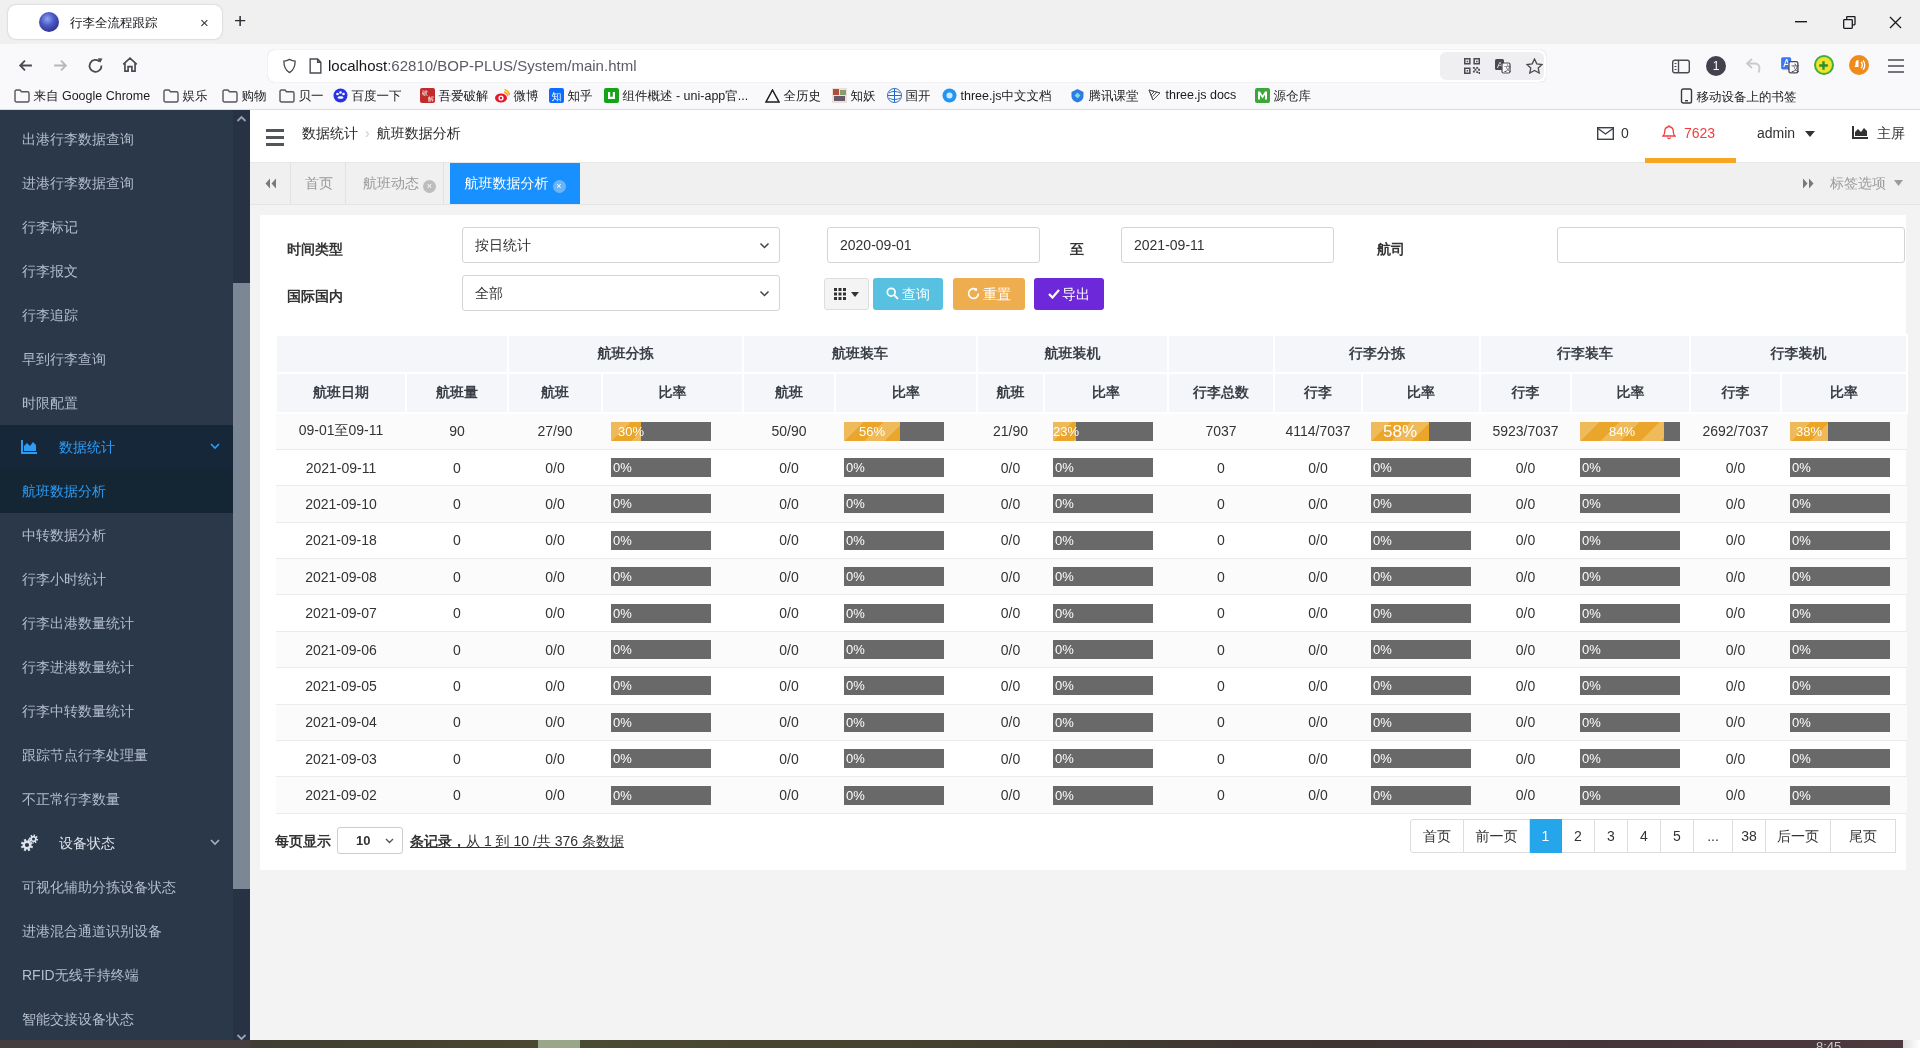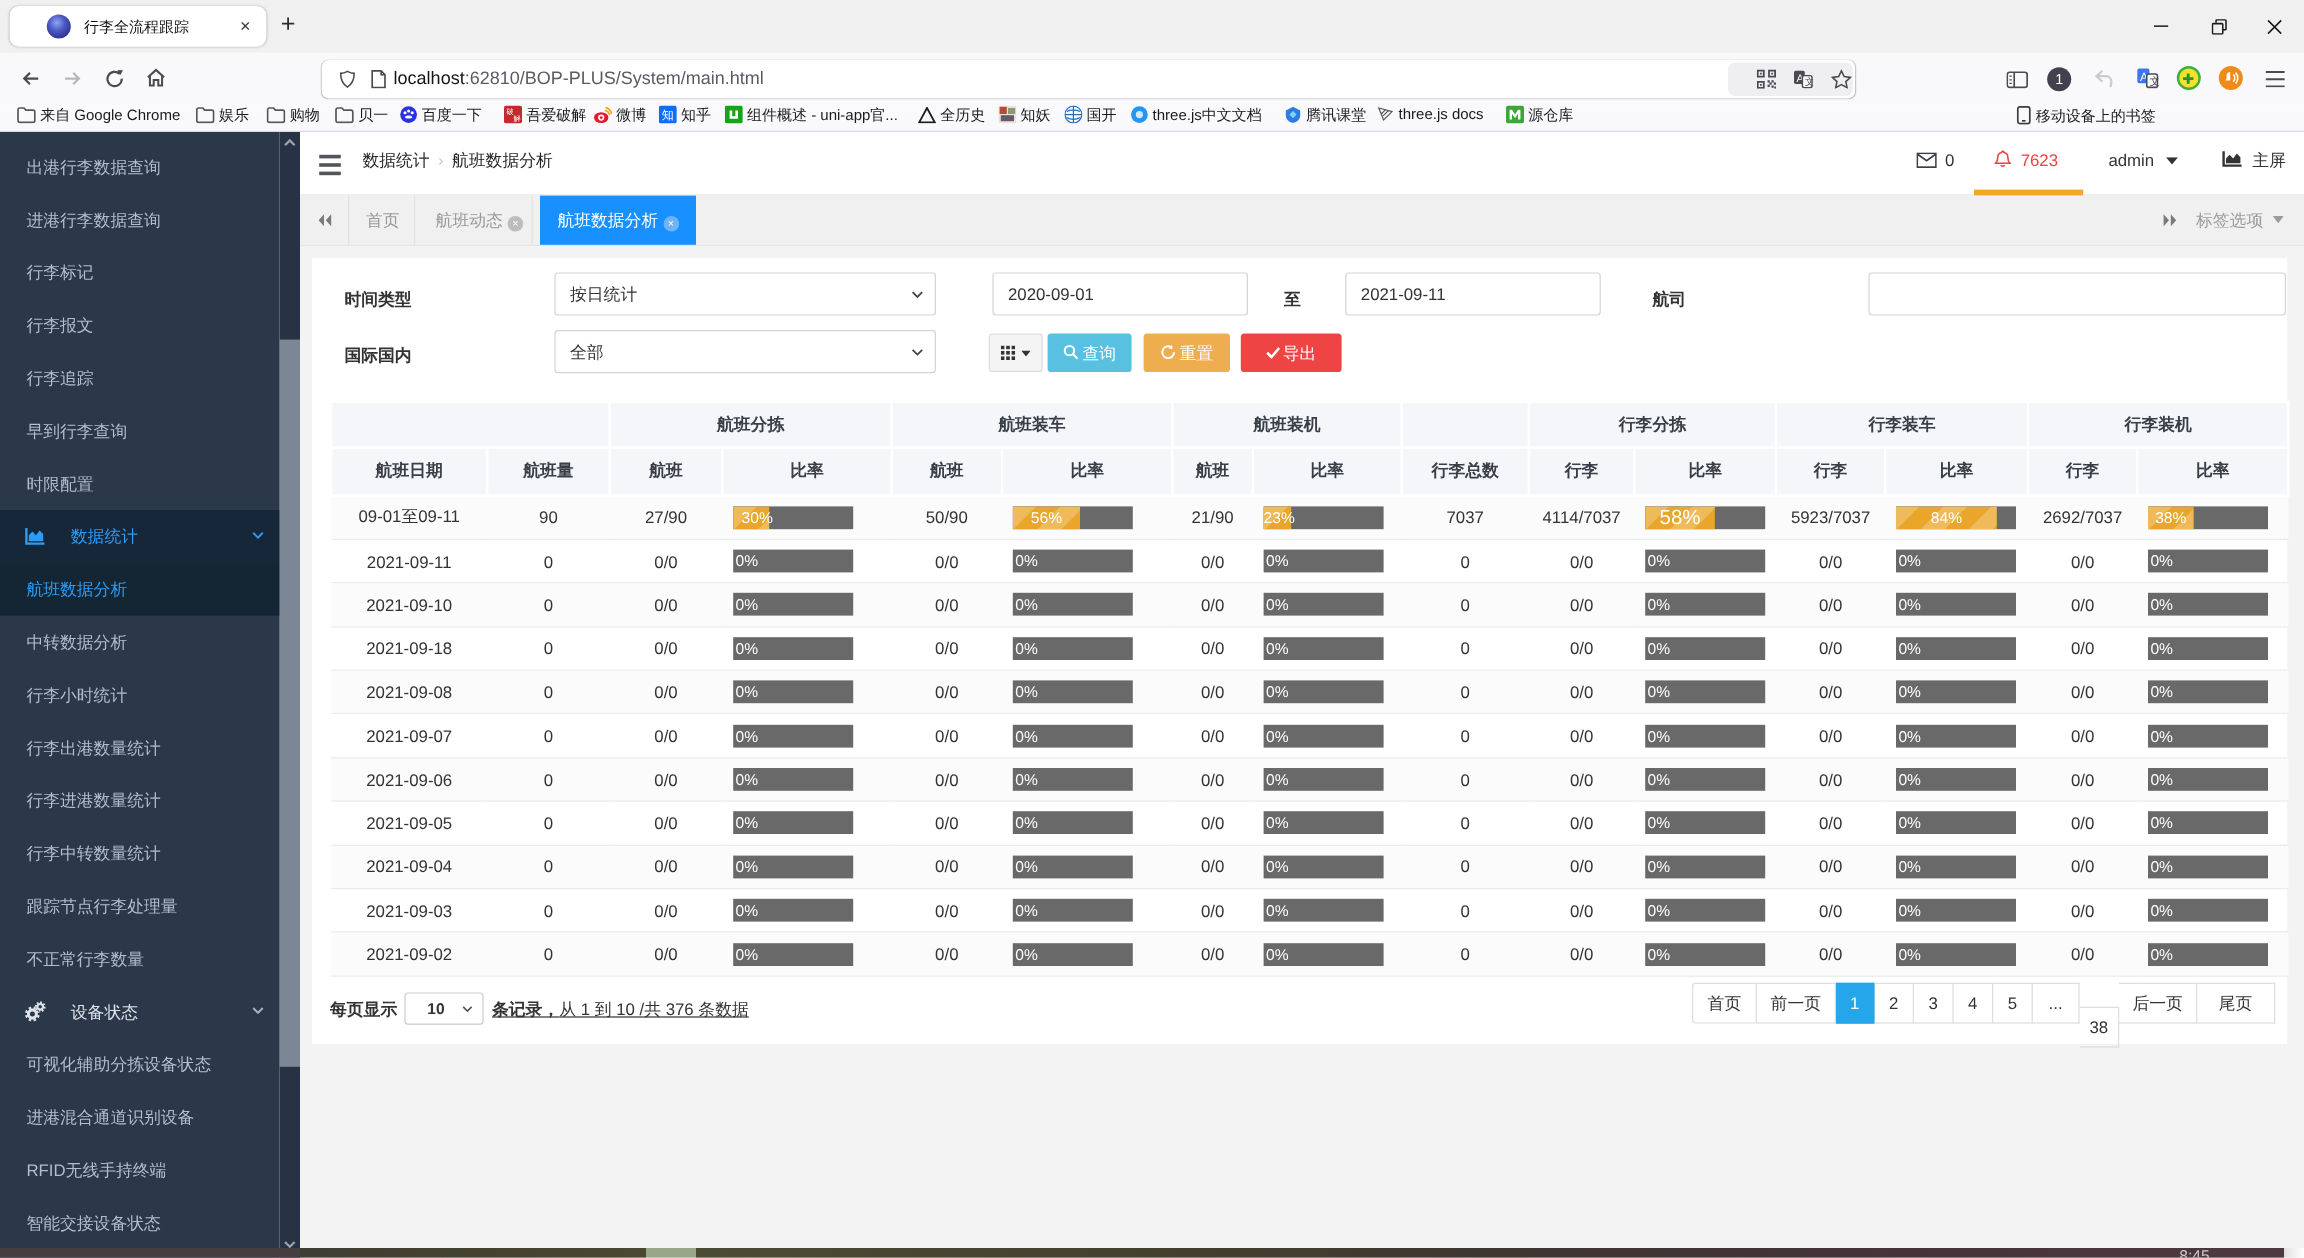--- a/index.html
+++ b/index.html
@@ -369,21 +369,21 @@
       <div class="btn" style="left:613px;top:63px;width:70px;background:#58c0e0;">
         <svg style="vertical-align:-1px;margin-right:3px;" width="13" height="13" viewBox="0 0 13 13">
             <circle cx="5.2" cy="5.2" r="3.9" fill="none" stroke="#fff" stroke-width="1.7"></circle>
             <line x1="8.2" y1="8.2" x2="12" y2="12" stroke="#fff" stroke-width="1.9"></line>
           </svg>查询</div>
       <div class="btn" style="left:693px;top:63px;width:72px;background:#eead4e;">
         <svg style="vertical-align:-1px;margin-right:3px;" width="13" height="13" viewBox="0 0 14 14">
             <path d="M12.3 7 A5.3 5.3 0 1 1 10.6 3.1" fill="none" stroke="#fff" stroke-width="1.8"></path>
             <path d="M10.2 0.6 L10.8 4.4 L7.2 3.4 Z" fill="#fff"></path>
           </svg>重置</div>
-      <div class="btn" style="left:774px;top:63px;width:84px;background:#ef4444;">
+      <div class="btn" style="left:774px;top:63px;width:70px;background:#6d28d9;">
         <svg style="vertical-align:0;margin-right:2px;" width="12" height="10" viewBox="0 0 12 10">
             <path d="M1 5 L4.5 8.5 L11 1" fill="none" stroke="#fff" stroke-width="2.2"></path>
           </svg>导出</div>
       <table id="dtable">
         <colgroup>
             <col style="width:130px">
             <col style="width:102px">
             <col style="width:94px">
             <col style="width:141px">
             <col style="width:92px">
@@ -952,21 +952,21 @@
             </svg></span><span class="abs" style="left:135px;top:0;white-space:nowrap;text-decoration:underline;"><b>条记录，</b>从 1 到 10 /共 376 条数据</span></div>
       <div id="pager">
         <a style="width:54px;">首页</a>
           <a style="width:66px;">前一页</a>
           <a class="on" style="width:32px;">1</a>
           <a style="width:33px;">2</a>
           <a style="width:33px;">3</a>
           <a style="width:33px;">4</a>
           <a style="width:33px;">5</a>
           <a style="width:39px;">...</a>
-          <a style="width:33px;margin-top:20px;">38</a>
+          <a style="width:33px;">38</a>
           <a style="width:65px;">后一页</a>
           <a style="width:65px;">尾页</a>
       </div>
     </div>
   </div>
 </div>
 <div id="taskstrip" style="background:linear-gradient(90deg,#463d41 0,#463d41 250px,#403d34 250px,#44422f 400px,#4a4832 538px,#99a688 538px,#99a688 580px,#4b4a33 580px,#45422f 900px,#3e3530 1250px,#45333a 1600px,#4c3a3f 1903px,#e0e0e0 1903px,#fff 1920px);">
   <span style="position:absolute;left:1816px;top:-1px;color:#c9c9c9;font-size:13px;">8:45</span>
 </div>
 

